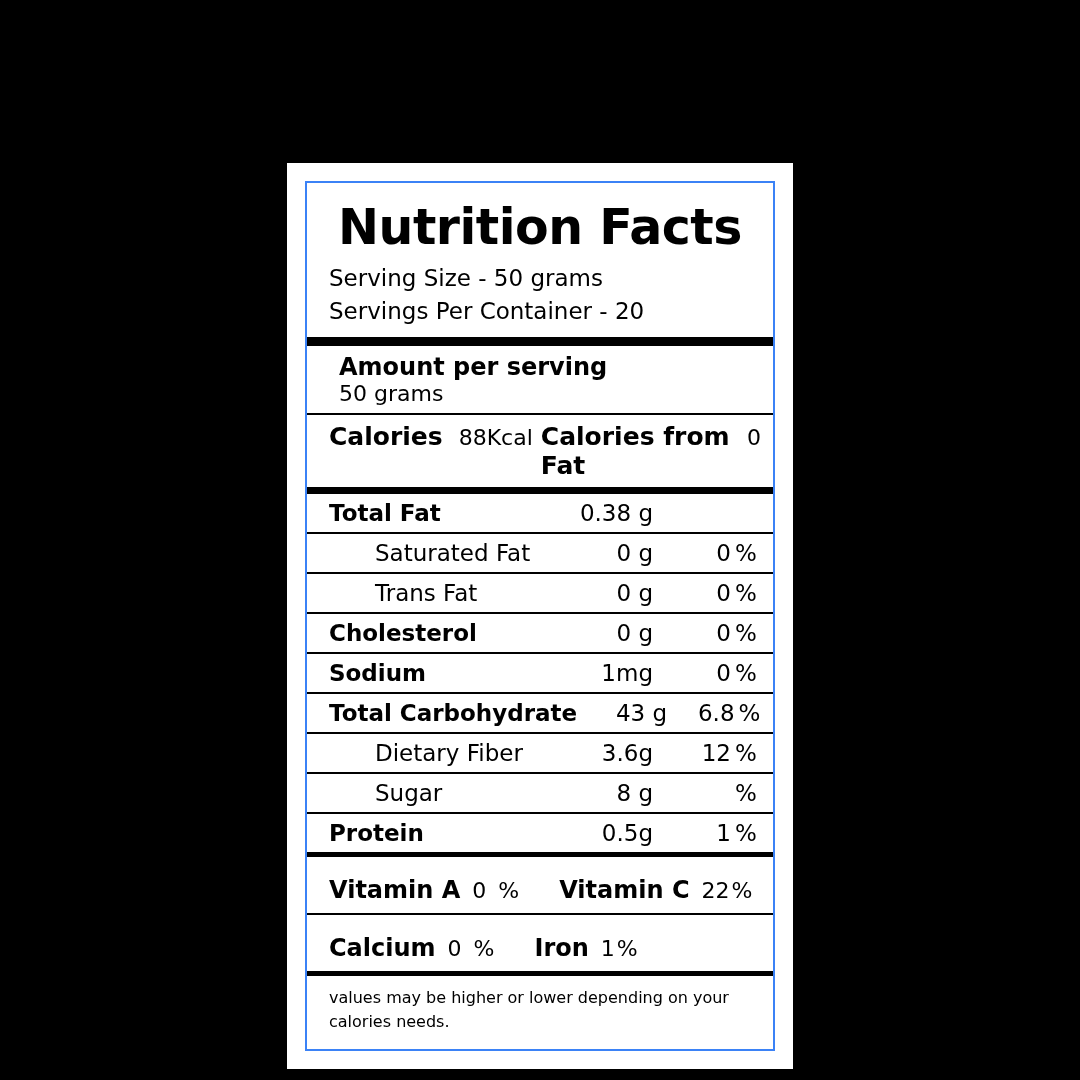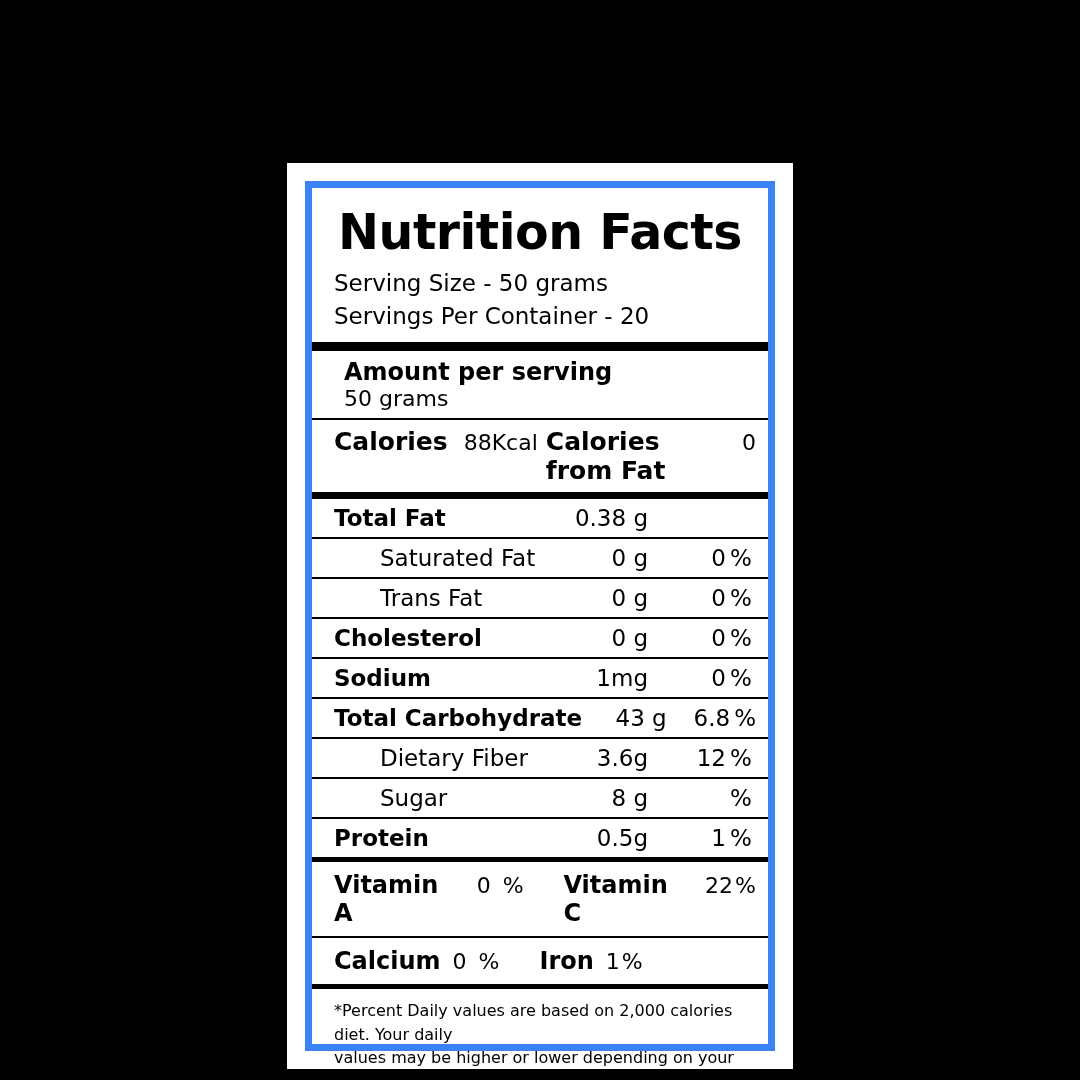--- a/index.html
+++ b/index.html
@@ -29,21 +29,21 @@
     background: #ffffff;
     box-sizing: border-box;
   }
   
   .label-box {
     position: absolute;
     left: 18px;
     top: 18px;
     width: 470px;
     height: 870px;
-    border: 7px solid #3b82f6;
+    border: 2px solid #3b82f6;
     background: #ffffff;
     box-sizing: border-box;
   }
   .inner {
     position: relative;
     width: 100%;
     height: 100%;
     box-sizing: border-box;
     padding: 0 0 0 0;
     color: #000;
@@ -138,21 +138,21 @@
     text-align: right;
     font-weight: 700;
     font-size: 24px;
     padding: 10px 14px 6px 22px;
   }
 
   .vit-row {
     display: flex;
     align-items: baseline;
     font-size: 24px;
-    padding: 9px 12px 9px 22px;
+    padding: 19px 12px 9px 22px;
   }
   .vit-row .v1n { font-weight: 700; }
   .vit-row .v1v { font-weight: 400; font-size: 22px; margin-left: 12px; }
   .vit-row .v1p { font-weight: 400; font-size: 22px; margin-left: 12px; }
   .vit-row .spacer { width: 40px; }
   .vit-row .v2n { font-weight: 700; }
   .vit-row .v2v { font-weight: 400; font-size: 22px; margin-left: 12px; }
   .vit-row .v2p { font-weight: 400; font-size: 22px; margin-left: 2px; }
 
   .footnote {
@@ -287,20 +287,19 @@
           <span class="v1p">%</span>
           <span class="spacer"></span>
           <span class="v2n">Iron</span>
           <span class="v2v">1</span>
           <span class="v2p">%</span>
         </div>
 
         <div class="rule-med"></div>
 
         <div class="footnote">
-          <div>*Percent Daily values are based on 2,000 calories diet. Your daily</div>
           <div>values may be higher or lower depending on your calories needs.</div>
         </div>
 
       </div>
     </div>
   </div>
 </div>
 
 </body></html>

